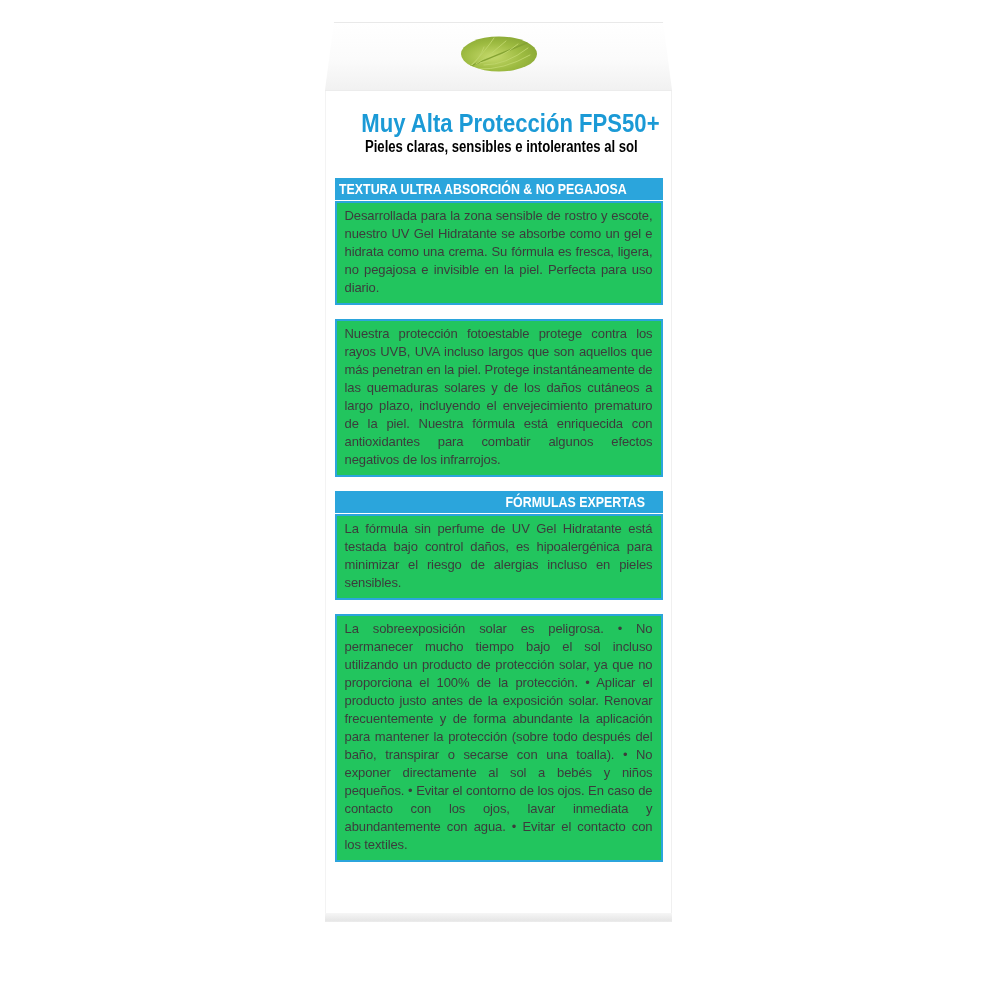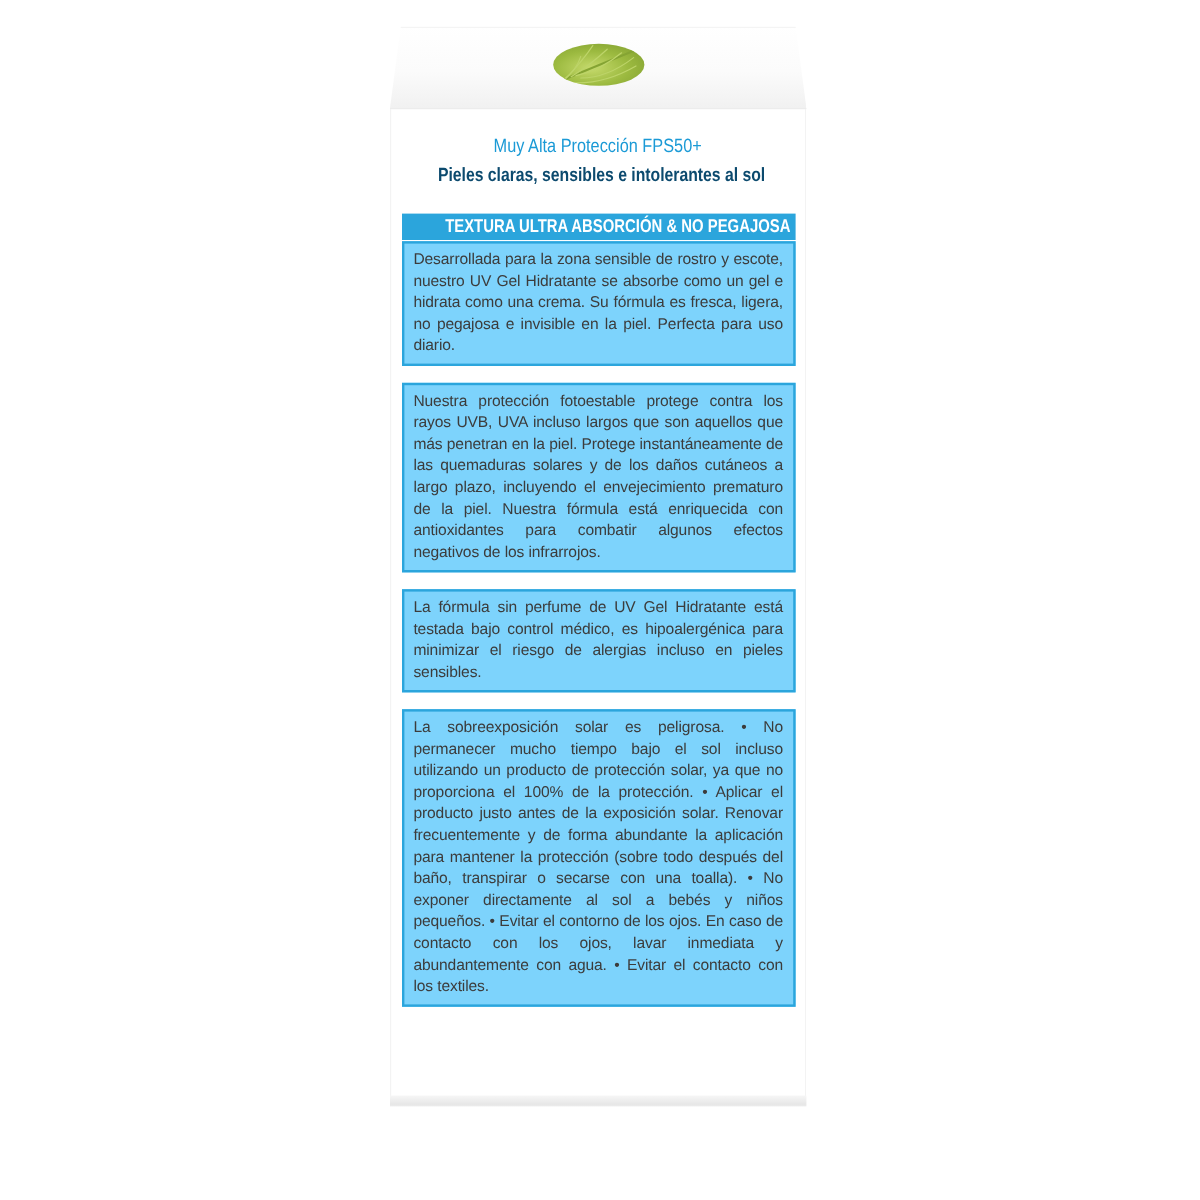--- a/index.html
+++ b/index.html
@@ -30,37 +30,37 @@
   .box-bottom-edge{
     position:absolute;left:0;right:0;bottom:0;height:9px;
     background:linear-gradient(180deg,#f6f6f6 0%,#e7e7e7 80%,#ececec 100%);
   }
 
   
   .content{width:328px;margin:0 auto;padding-top:21px;text-align:center;}
 
   .cx{display:inline-block;white-space:nowrap;transform-origin:50% 50%;}
 
-  .title{color:#1b9ad6;font-size:16px;font-weight:normal;line-height:22px;}
+  .title{color:#1b9ad6;font-size:26px;font-weight:bold;line-height:22px;}
   .title .cx{transform:scaleX(0.85);}
-  .subtitle{color:#0c4a6e;font-size:16px;font-weight:bold;line-height:20px;margin-top:3px;}
+  .subtitle{color:#000000;font-size:16px;font-weight:bold;line-height:20px;margin-top:3px;}
   .subtitle .cx{transform:scaleX(0.82);}
 
   .section{margin-top:14px;text-align:left;}
   .section.first{margin-top:21px;}
 
   .section-header{
     height:22px;background:#2ba5dc;color:#ffffff;
-    display:flex;align-items:center;justify-content:flex-start;
+    display:flex;align-items:center;justify-content:flex-end;
     font-size:15.5px;font-weight:bold;
   }
   .section-header .cx{transform:scaleX(0.8);}
 
   .section-body{
-    border:2px solid #2ba5dc;margin-top:1px;background:#7dd3fc;
+    border:2px solid #2ba5dc;margin-top:1px;background:#22c55e;
     padding:4px 8px 6px 8px;
     font-size:13px;line-height:18px;letter-spacing:-0.1px;
     text-align:justify;color:#3c3c3c;
   }
 </style>
 </head>
 <body>
 
 <div class="scene">
   <div class="box">
@@ -107,21 +107,24 @@
             <span class="cx">TEXTURA ULTRA ABSORCIÓN &amp; NO PEGAJOSA</span>
           </div>
           <div class="section-body">Desarrollada para la zona sensible de rostro y escote, nuestro UV Gel Hidratante se absorbe como un gel e hidrata como una crema. Su fórmula es fresca, ligera, no pegajosa e invisible en la piel. Perfecta para uso diario.</div>
         </div>
 
         <div class="section">
           <div class="section-body">Nuestra protección fotoestable protege contra los rayos UVB, UVA incluso largos que son aquellos que más penetran en la piel. Protege instantáneamente de las quemaduras solares y de los daños cutáneos a largo plazo, incluyendo el envejecimiento prematuro de la piel. Nuestra fórmula está enriquecida con antioxidantes para combatir algunos efectos negativos de los infrarrojos.</div>
         </div>
 
         <div class="section">
-          <div class="section-body">La fórmula sin perfume de UV Gel Hidratante está testada bajo control médico, es hipoalergénica para minimizar el riesgo de alergias incluso en pieles sensibles.</div>
+          <div class="section-header">
+            <span class="cx">FÓRMULAS EXPERTAS</span>
+          </div>
+          <div class="section-body">La fórmula sin perfume de UV Gel Hidratante está testada bajo control daños, es hipoalergénica para minimizar el riesgo de alergias incluso en pieles sensibles.</div>
         </div>
 
         <div class="section">
           <div class="section-body">La sobreexposición solar es peligrosa. • No permanecer mucho tiempo bajo el sol incluso utilizando un producto de protección solar, ya que no proporciona el 100% de la protección. • Aplicar el producto justo antes de la exposición solar. Renovar frecuentemente y de forma abundante la aplicación para mantener la protección (sobre todo después del baño, transpirar o secarse con una toalla). • No exponer directamente al sol a bebés y niños pequeños. • Evitar el contorno de los ojos. En caso de contacto con los ojos, lavar inmediata y abundantemente con agua. • Evitar el contacto con los textiles.</div>
         </div>
 
       </div>
       <div class="box-bottom-edge"></div>
     </div>
 

